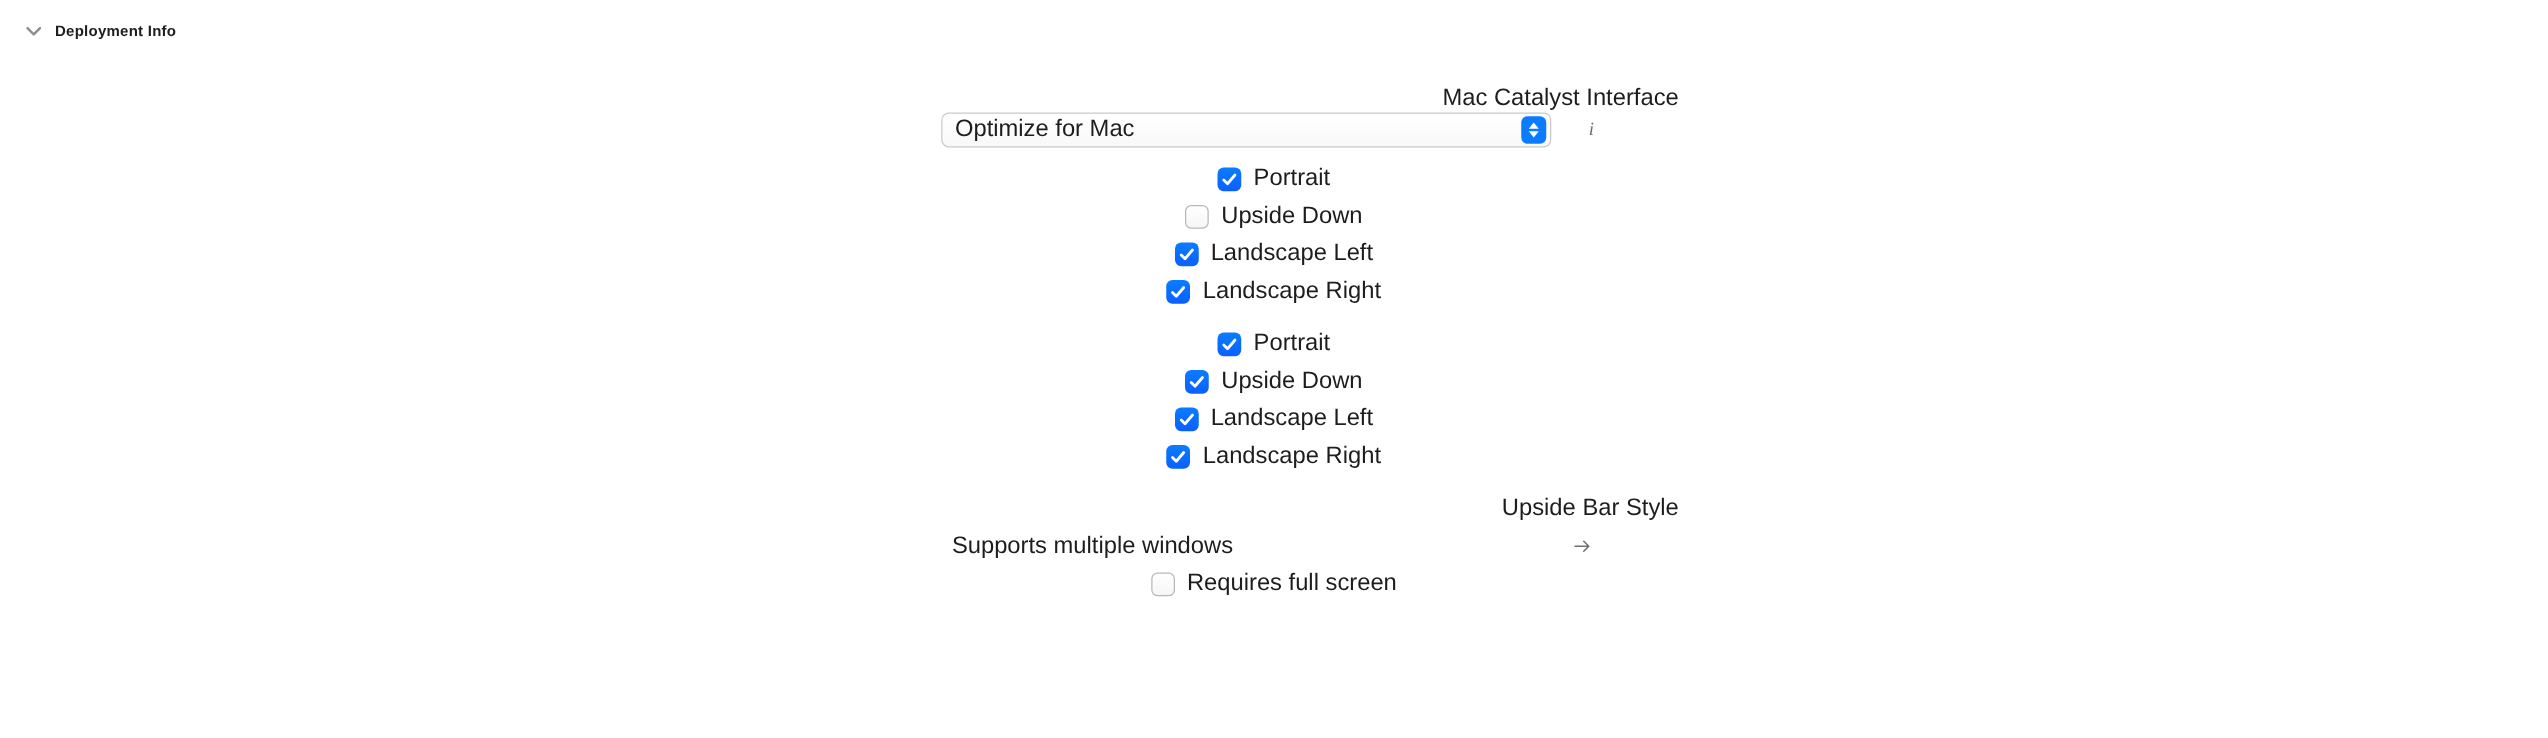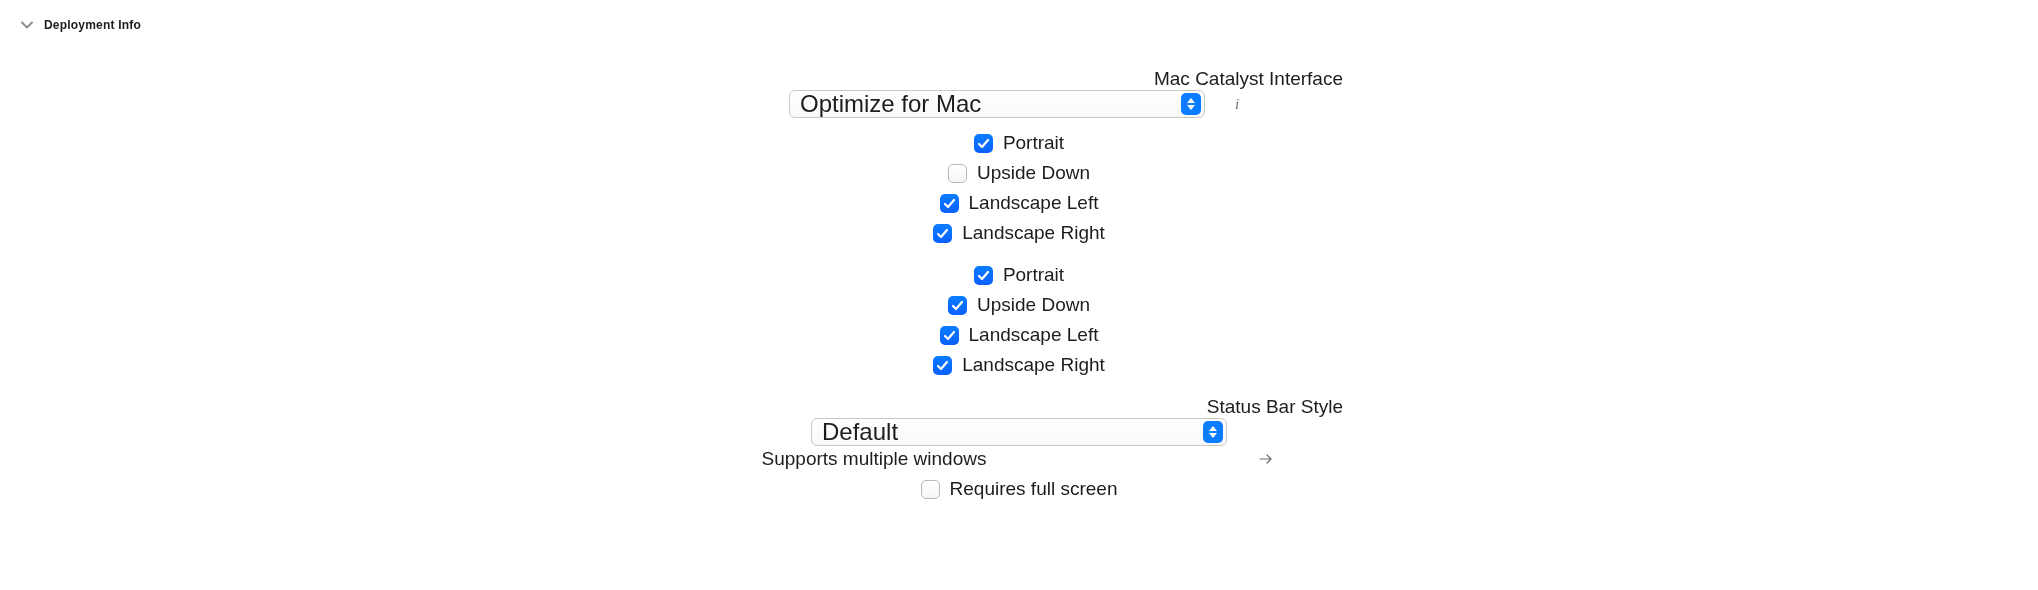--- a/index.html
+++ b/index.html
@@ -63,31 +63,31 @@
     }
     .ctrl-col{
       display:flex;
       align-items:center;
       gap:10px;
     }
 
     
     .popup{
       position:relative;
-      width:416px;
+      width:488px;
       height:28px;
       border:1px solid var(--border);
       border-radius:6px;
       background:linear-gradient(#ffffff,#f8f8f8);
       display:flex;
       align-items:center;
       padding-left:10px;
       padding-right:30px;
       box-sizing:border-box;
-      font-size:24px;
+      font-size:19px;
     }
     .popup .stepper{
       position:absolute;
       right:3px;top:50%;
       transform:translateY(-50%);
       width:20px;height:22px;
       border-radius:5px;
       background:var(--accent);
       display:flex;flex-direction:column;align-items:center;justify-content:center;
     }
@@ -263,27 +263,21 @@
           <svg width="13" height="13" viewBox="0 0 13 13">
               <path d="M2 7 L5 10 L11 3" fill="none" stroke="#fff" stroke-width="2.2" stroke-linecap="round" stroke-linejoin="round"></path>
             </svg>
         </span>
         <span class="check-label">Landscape Right</span>
       </label>
     </div>
   </div>
 
   <div class="row block-start">
-    <div class="label-col">Status Bar Style</div>
-    <div class="ctrl-col">
-      <div class="popup">
-        <span>Default</span>
-        <span class="stepper"></span>
-      </div>
-    </div>
+    <div class="label-col">Upside Bar Style</div>
   </div>
   <div class="row">
     <div class="label-col"></div>
     <div class="ctrl-col">
       <span>Supports multiple windows</span>
       <span class="goto-icon">
         <svg width="14" height="12" viewBox="0 0 14 12">
             <path d="M1 6 H12 M8 2 L12 6 L8 10" fill="none" stroke="currentColor" stroke-width="1.2" stroke-linecap="round" stroke-linejoin="round"></path>
           </svg>
       </span>

